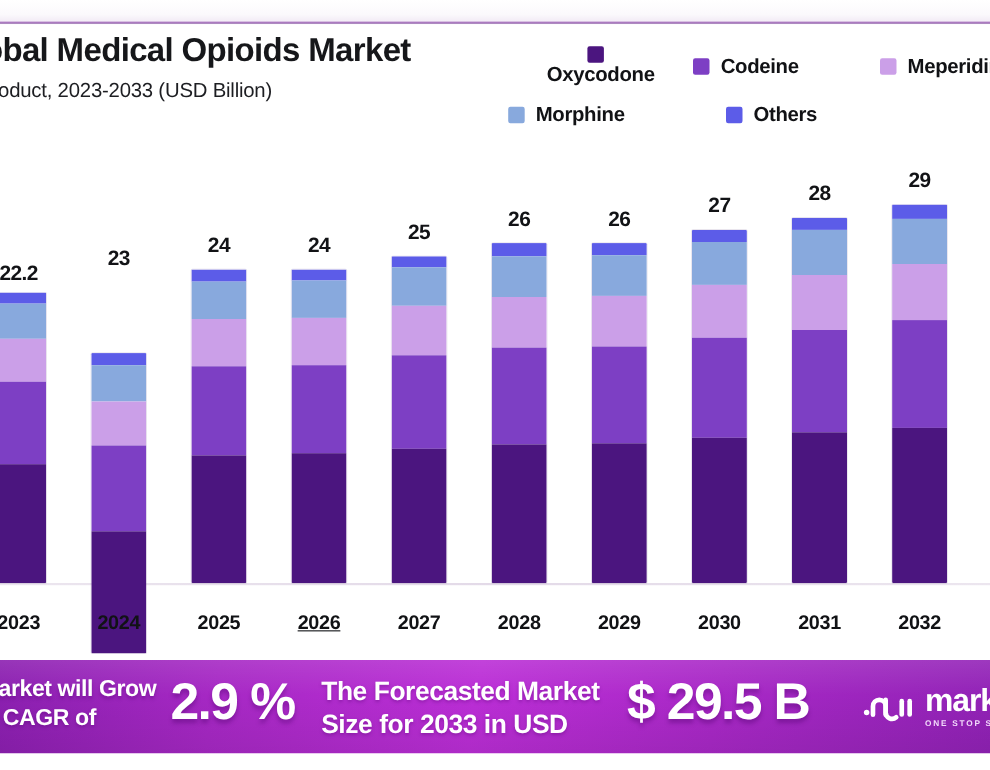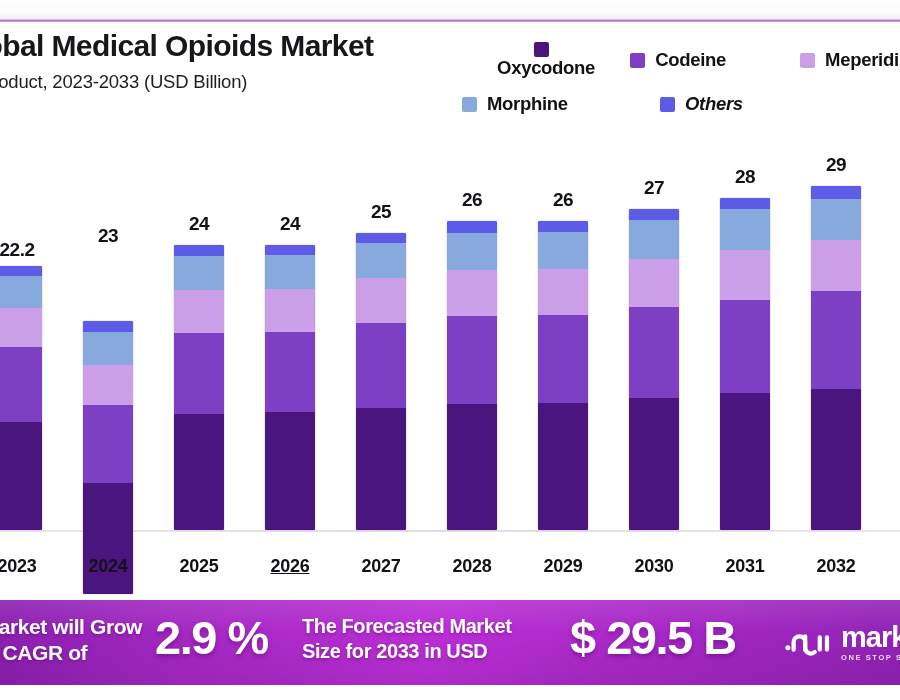--- a/index.html
+++ b/index.html
@@ -40,21 +40,21 @@
   .legend-swatch{
     width:15px;height:15px;border-radius:2px;flex:0 0 auto;margin-right:10px;
   }
   .legend-label{
     font-size:18.5px;font-weight:700;color:#111215;letter-spacing:-0.3px;
   }
   #li-oxycodone{width:198px;flex-direction:column;}
   #li-codeine{width:200px;}
   #li-meperidine{width:120px;overflow:hidden;}
   #li-morphine{width:198px;}
-  #li-others{width:200px;font-style:italic;}
+  #li-others{width:200px;}
 
   
   #plot{position:absolute;left:0;top:150px;width:900px;height:445px;}
   #baseline{
     position:absolute;left:0;top:380px;width:900px;height:2px;
     background:linear-gradient(to right,#ece6ef,#e3dae8 50%,#ece6ef);
   }
   .bar-group{position:absolute;bottom:65px;width:50px;}
   .bar{
     position:relative;width:50px;
@@ -88,21 +88,21 @@
   #bn-cagr-text{
     left:-60px;top:14px;font-size:21px;font-weight:800;line-height:1.25;
     letter-spacing:-0.4px;text-shadow:0 2px 3px rgba(80,0,110,.35);
   }
   #bn-cagr-value{
     left:155px;top:10px;font-size:47px;font-weight:800;letter-spacing:-1.5px;
     text-shadow:0 3px 4px rgba(80,0,110,.40);
     text-align:right;
   }
   #bn-forecast-text{
-    left:302px;top:14px;font-size:20px;font-weight:800;line-height:1.25;
+    left:292px;top:14px;font-size:24px;font-weight:800;line-height:1.25;
     letter-spacing:-0.4px;text-shadow:0 2px 3px rgba(80,0,110,.35);
   }
   #bn-forecast-value{
     left:570px;top:10px;font-size:47px;font-weight:800;letter-spacing:-1.5px;
     text-shadow:0 3px 4px rgba(80,0,110,.40);
   }
   #logo{position:absolute;left:784px;top:22px;height:42px;display:flex;align-items:center;}
   #logo-mark{width:50px;height:34px;flex:0 0 auto;}
   #logo-text{margin-left:7px;}
   #logo-word{

